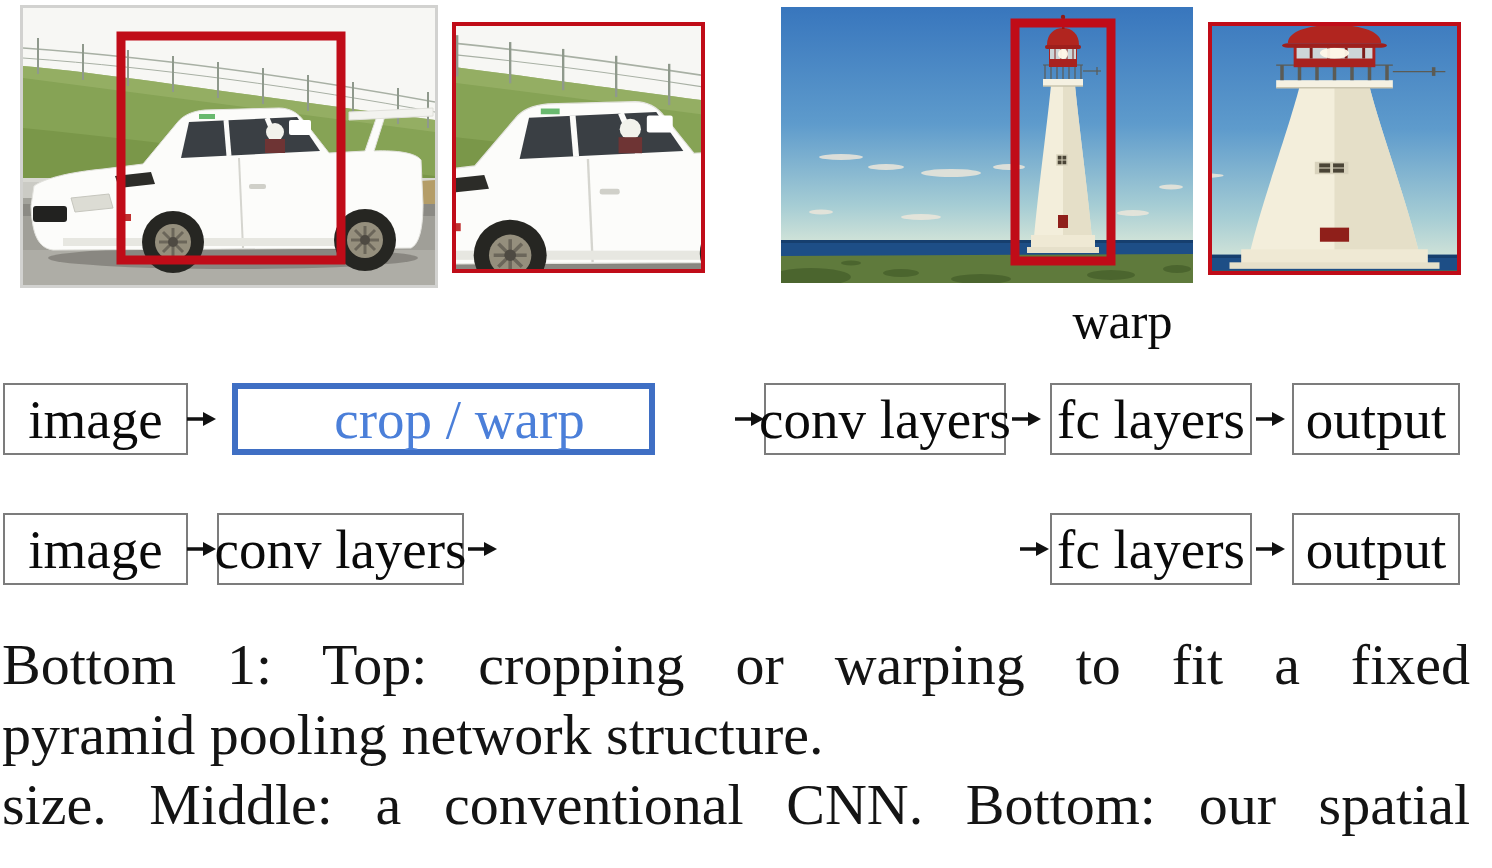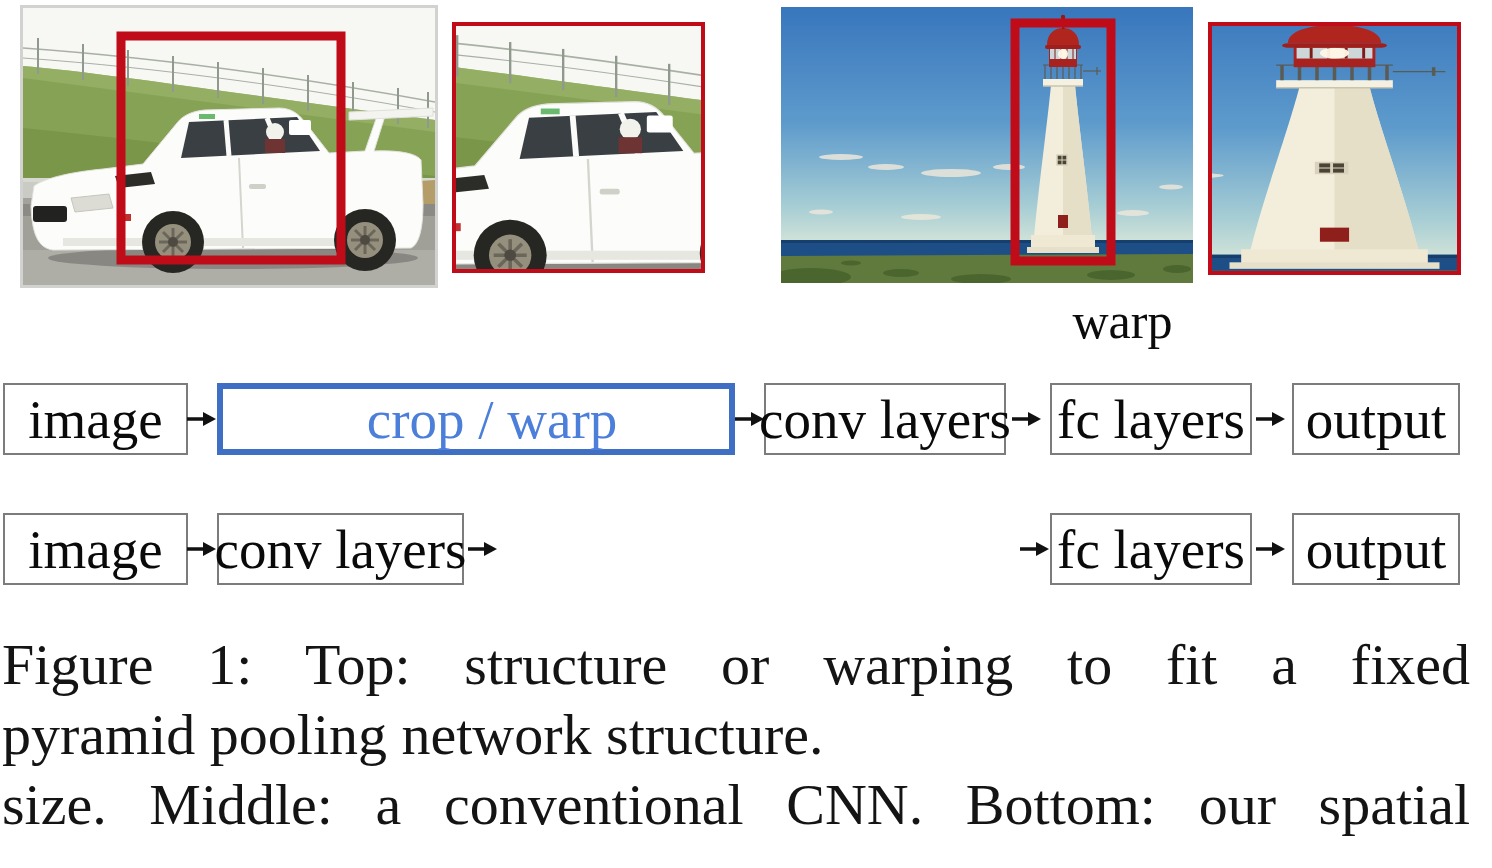--- a/index.html
+++ b/index.html
@@ -204,21 +204,21 @@
   </div>
 
   <div class="img-label" style="left:1000px;top:290px;width:245px;margin-top:6px;">warp</div>
 
   <div class="frow" style="top:383px;">
     <div class="fbox" style="left:3px;width:185px;">image</div>
     <svg class="farrow" style="left:187px;" viewBox="0 0 30 20">
       <line x1="0" y1="10" x2="18" y2="10" stroke="#111" stroke-width="3.5"></line>
       <polygon points="16,3 29,10 16,17" fill="#111"></polygon>
     </svg>
-    <div class="fbox fbox-blue" style="left:217px;width:518px;padding-left:32px;">crop / warp</div>
+    <div class="fbox fbox-blue" style="left:232px;width:423px;padding-left:32px;">crop / warp</div>
     <svg class="farrow" style="left:735px;" viewBox="0 0 30 20">
       <line x1="0" y1="10" x2="18" y2="10" stroke="#111" stroke-width="3.5"></line>
       <polygon points="16,3 29,10 16,17" fill="#111"></polygon>
     </svg>
     <div class="fbox" style="left:764px;width:242px;">conv layers</div>
     <svg class="farrow" style="left:1012px;" viewBox="0 0 30 20">
       <line x1="0" y1="10" x2="18" y2="10" stroke="#111" stroke-width="3.5"></line>
       <polygon points="16,3 29,10 16,17" fill="#111"></polygon>
     </svg>
     <div class="fbox" style="left:1050px;width:202px;">fc layers</div>
@@ -246,18 +246,18 @@
     </svg>
     <div class="fbox" style="left:1050px;width:202px;">fc layers</div>
     <svg class="farrow" style="left:1256px;" viewBox="0 0 30 20">
       <line x1="0" y1="10" x2="18" y2="10" stroke="#111" stroke-width="3.5"></line>
       <polygon points="16,3 29,10 16,17" fill="#111"></polygon>
     </svg>
     <div class="fbox" style="left:1292px;width:168px;">output</div>
   </div>
 
   <div class="caption">
-    <div class="cap-line cap-just">Figure 1: Top: structure or warping to fit a fixed</div>
+    <div class="cap-line cap-just">Bottom 1: Top: cropping or warping to fit a fixed</div>
     <div class="cap-line">pyramid pooling network structure.</div>
     <div class="cap-line cap-just">size. Middle: a conventional CNN. Bottom: our spatial</div>
   </div>
 
 </div>
 
 </body></html>

